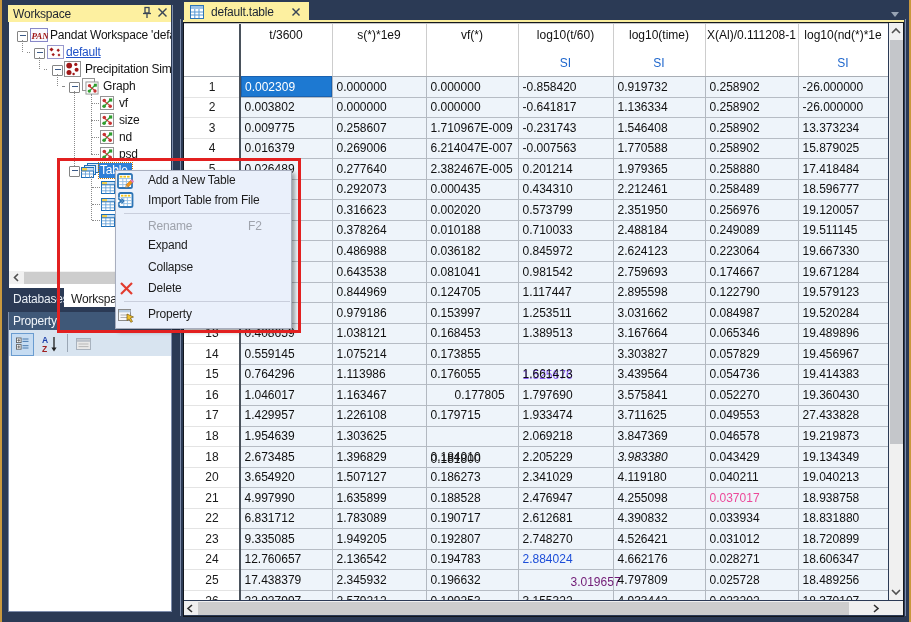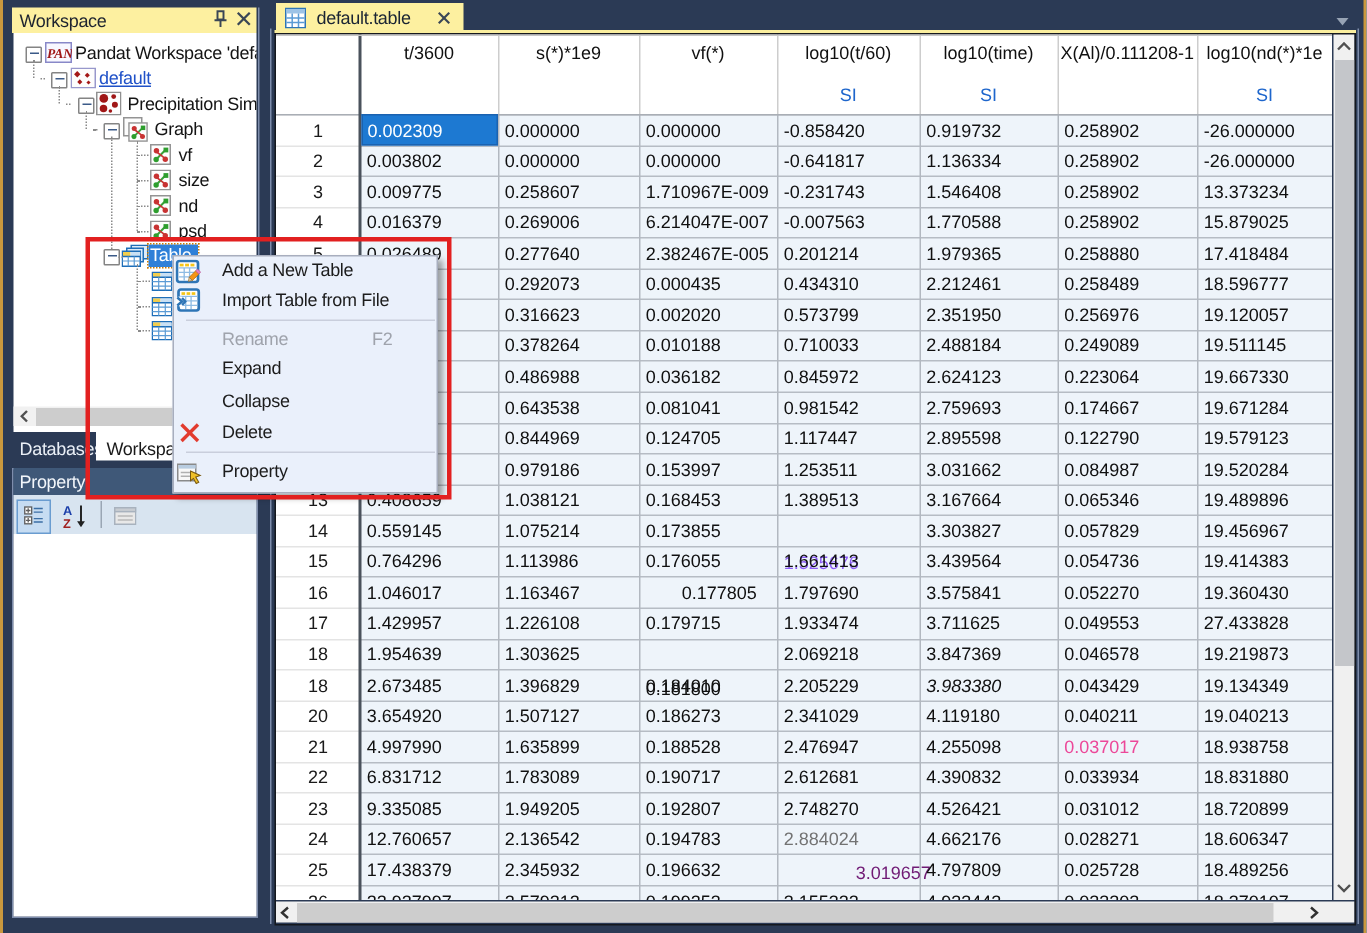--- a/index.html
+++ b/index.html
@@ -518,21 +518,21 @@
 <div class="abs t12" style="left:152.5px;top:509.81999999999994px;color:#101010;">1.949205</div>
 <div class="abs t12" style="left:246.5px;top:509.81999999999994px;color:#101010;text-align:center;">0.192807</div>
 <div class="abs t12" style="left:338.5px;top:509.81999999999994px;color:#101010;">2.748270</div>
 <div class="abs t12" style="left:433.5px;top:509.81999999999994px;color:#101010;">4.526421</div>
 <div class="abs t12" style="left:525.5px;top:509.81999999999994px;color:#101010;">0.031012</div>
 <div class="abs t12" style="left:618.5px;top:509.81999999999994px;color:#101010;">18.720899</div>
 <div class="abs t12" style="left:0;top:530.38px;width:56px;text-align:center;color:#1A1A1A;">24</div>
 <div class="abs t12" style="left:60.5px;top:530.38px;color:#101010;">12.760657</div>
 <div class="abs t12" style="left:152.5px;top:530.38px;color:#101010;">2.136542</div>
 <div class="abs t12" style="left:246.5px;top:530.38px;color:#101010;">0.194783</div>
-<div class="abs t12" style="left:338.5px;top:530.38px;color:#737373;">2.884024</div>
+<div class="abs t12" style="left:338.5px;top:530.38px;color:#1d4ed8;">2.884024</div>
 <div class="abs t12" style="left:433.5px;top:530.38px;color:#101010;">4.662176</div>
 <div class="abs t12" style="left:525.5px;top:530.38px;color:#101010;">0.028271</div>
 <div class="abs t12" style="left:618.5px;top:530.38px;color:#101010;">18.606347</div>
 <div class="abs t12" style="left:0;top:550.9399999999999px;width:56px;text-align:center;color:#1A1A1A;">25</div>
 <div class="abs t12" style="left:60.5px;top:550.9399999999999px;color:#101010;">17.438379</div>
 <div class="abs t12" style="left:152.5px;top:550.9399999999999px;color:#101010;">2.345932</div>
 <div class="abs t12" style="left:246.5px;top:550.9399999999999px;color:#101010;">0.196632</div>
 <div class="abs t12" style="left:338.5px;top:553px;color:#701a75;margin-left:48px;">3.019657</div>
 <div class="abs t12" style="left:433.5px;top:550.9399999999999px;color:#101010;">4.797809</div>
 <div class="abs t12" style="left:525.5px;top:550.9399999999999px;color:#101010;">0.025728</div>

